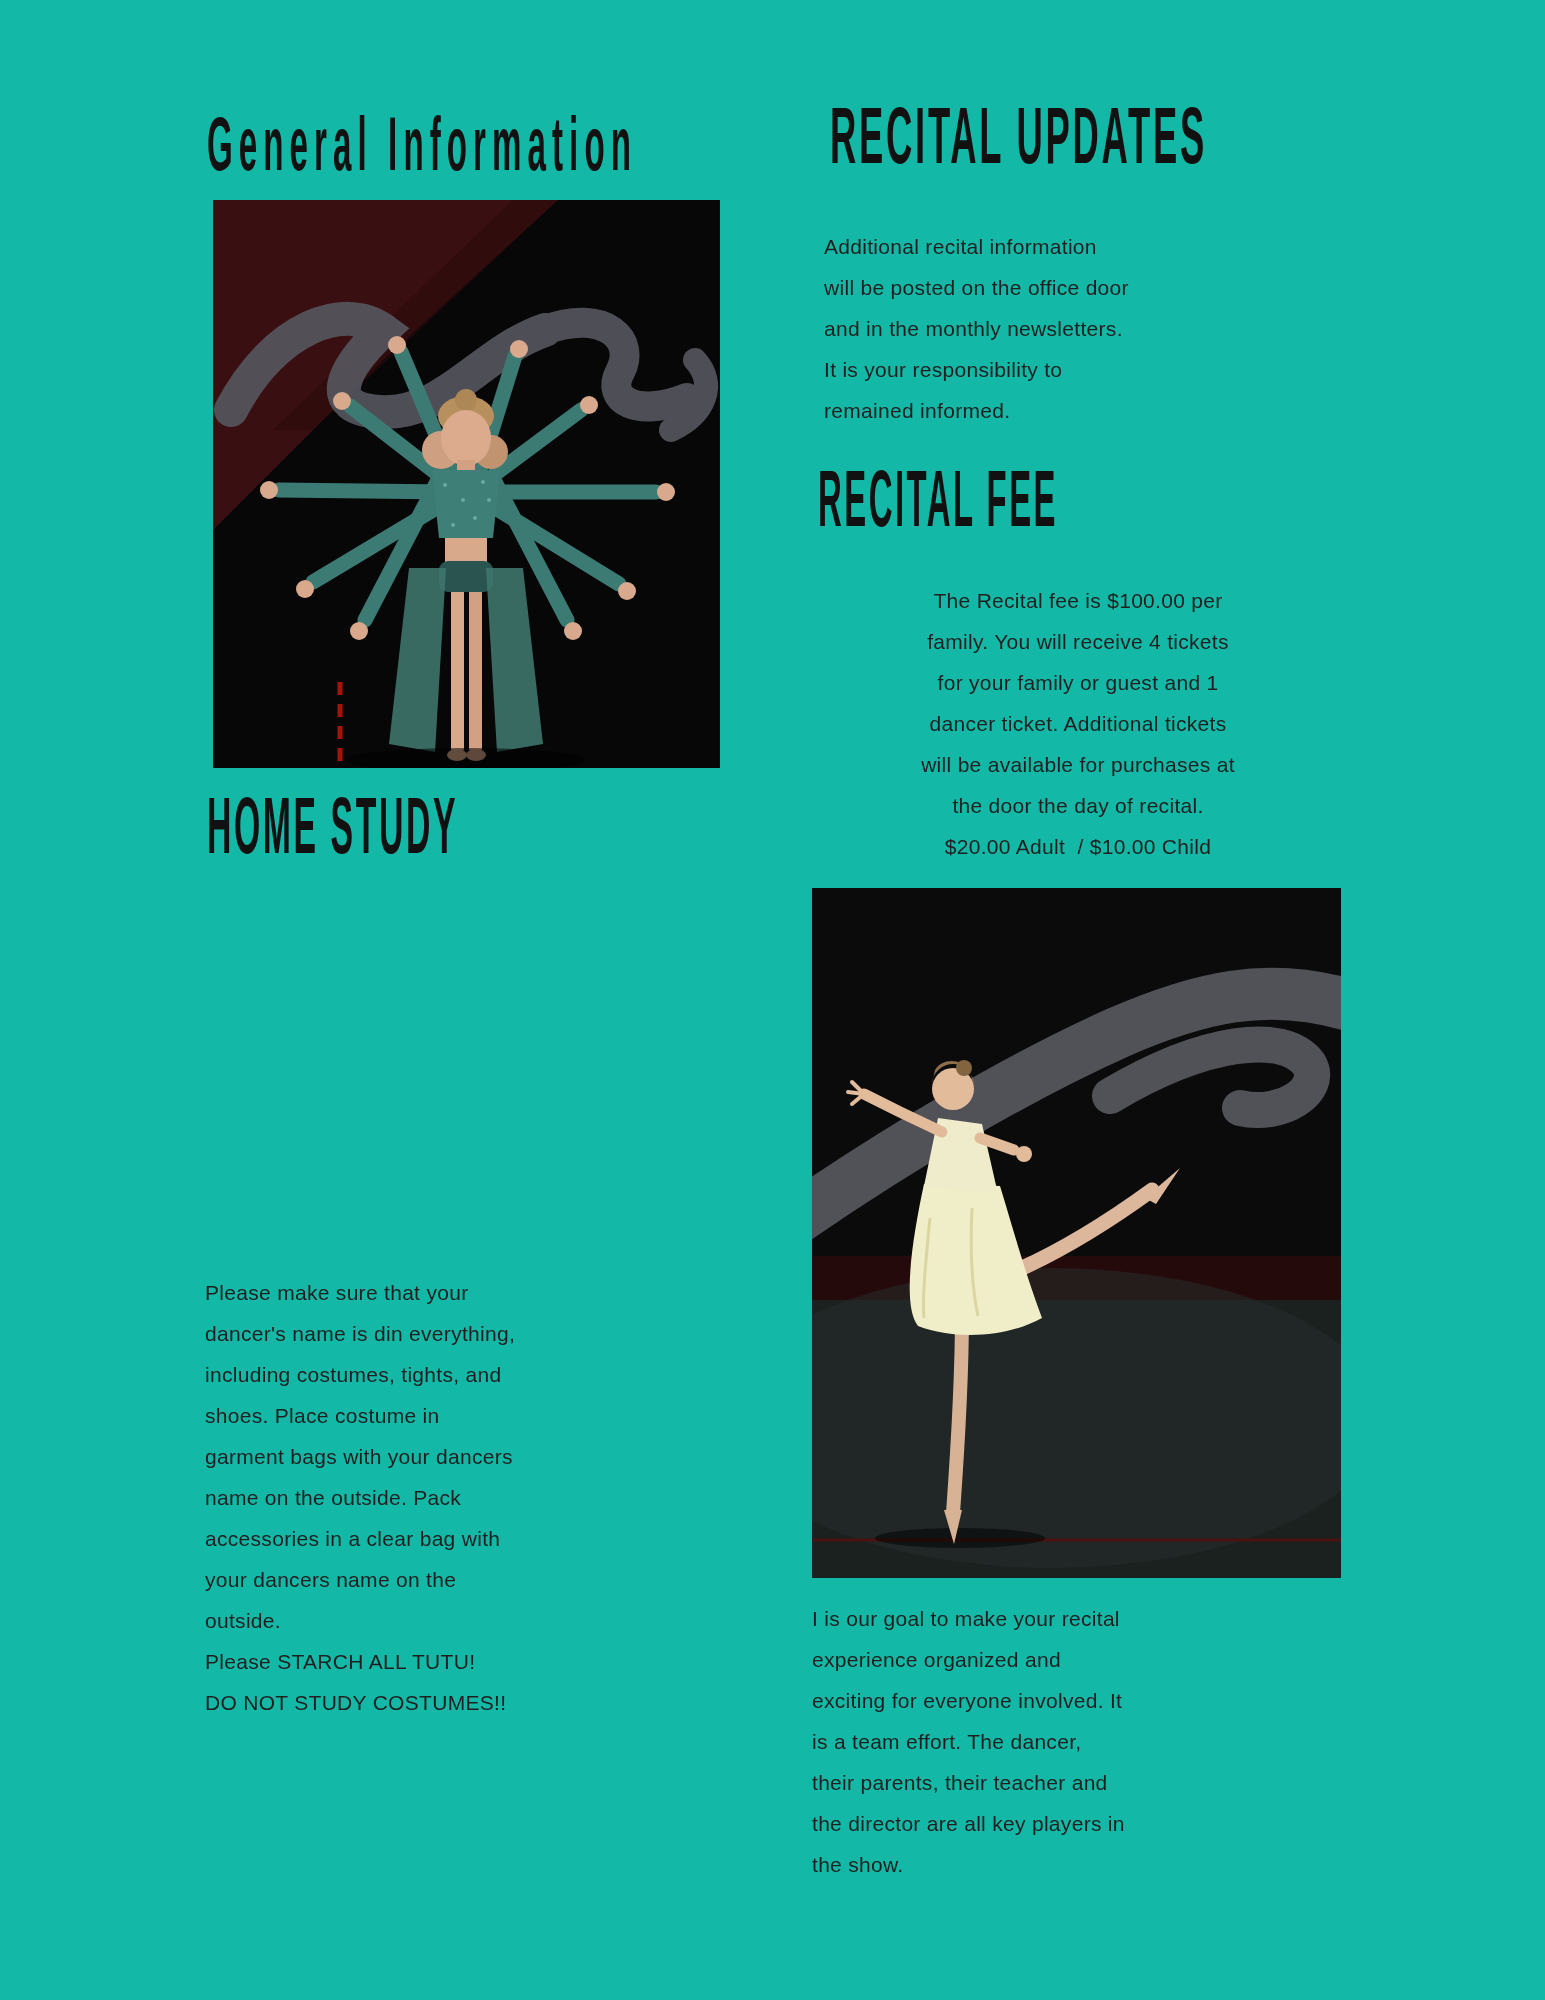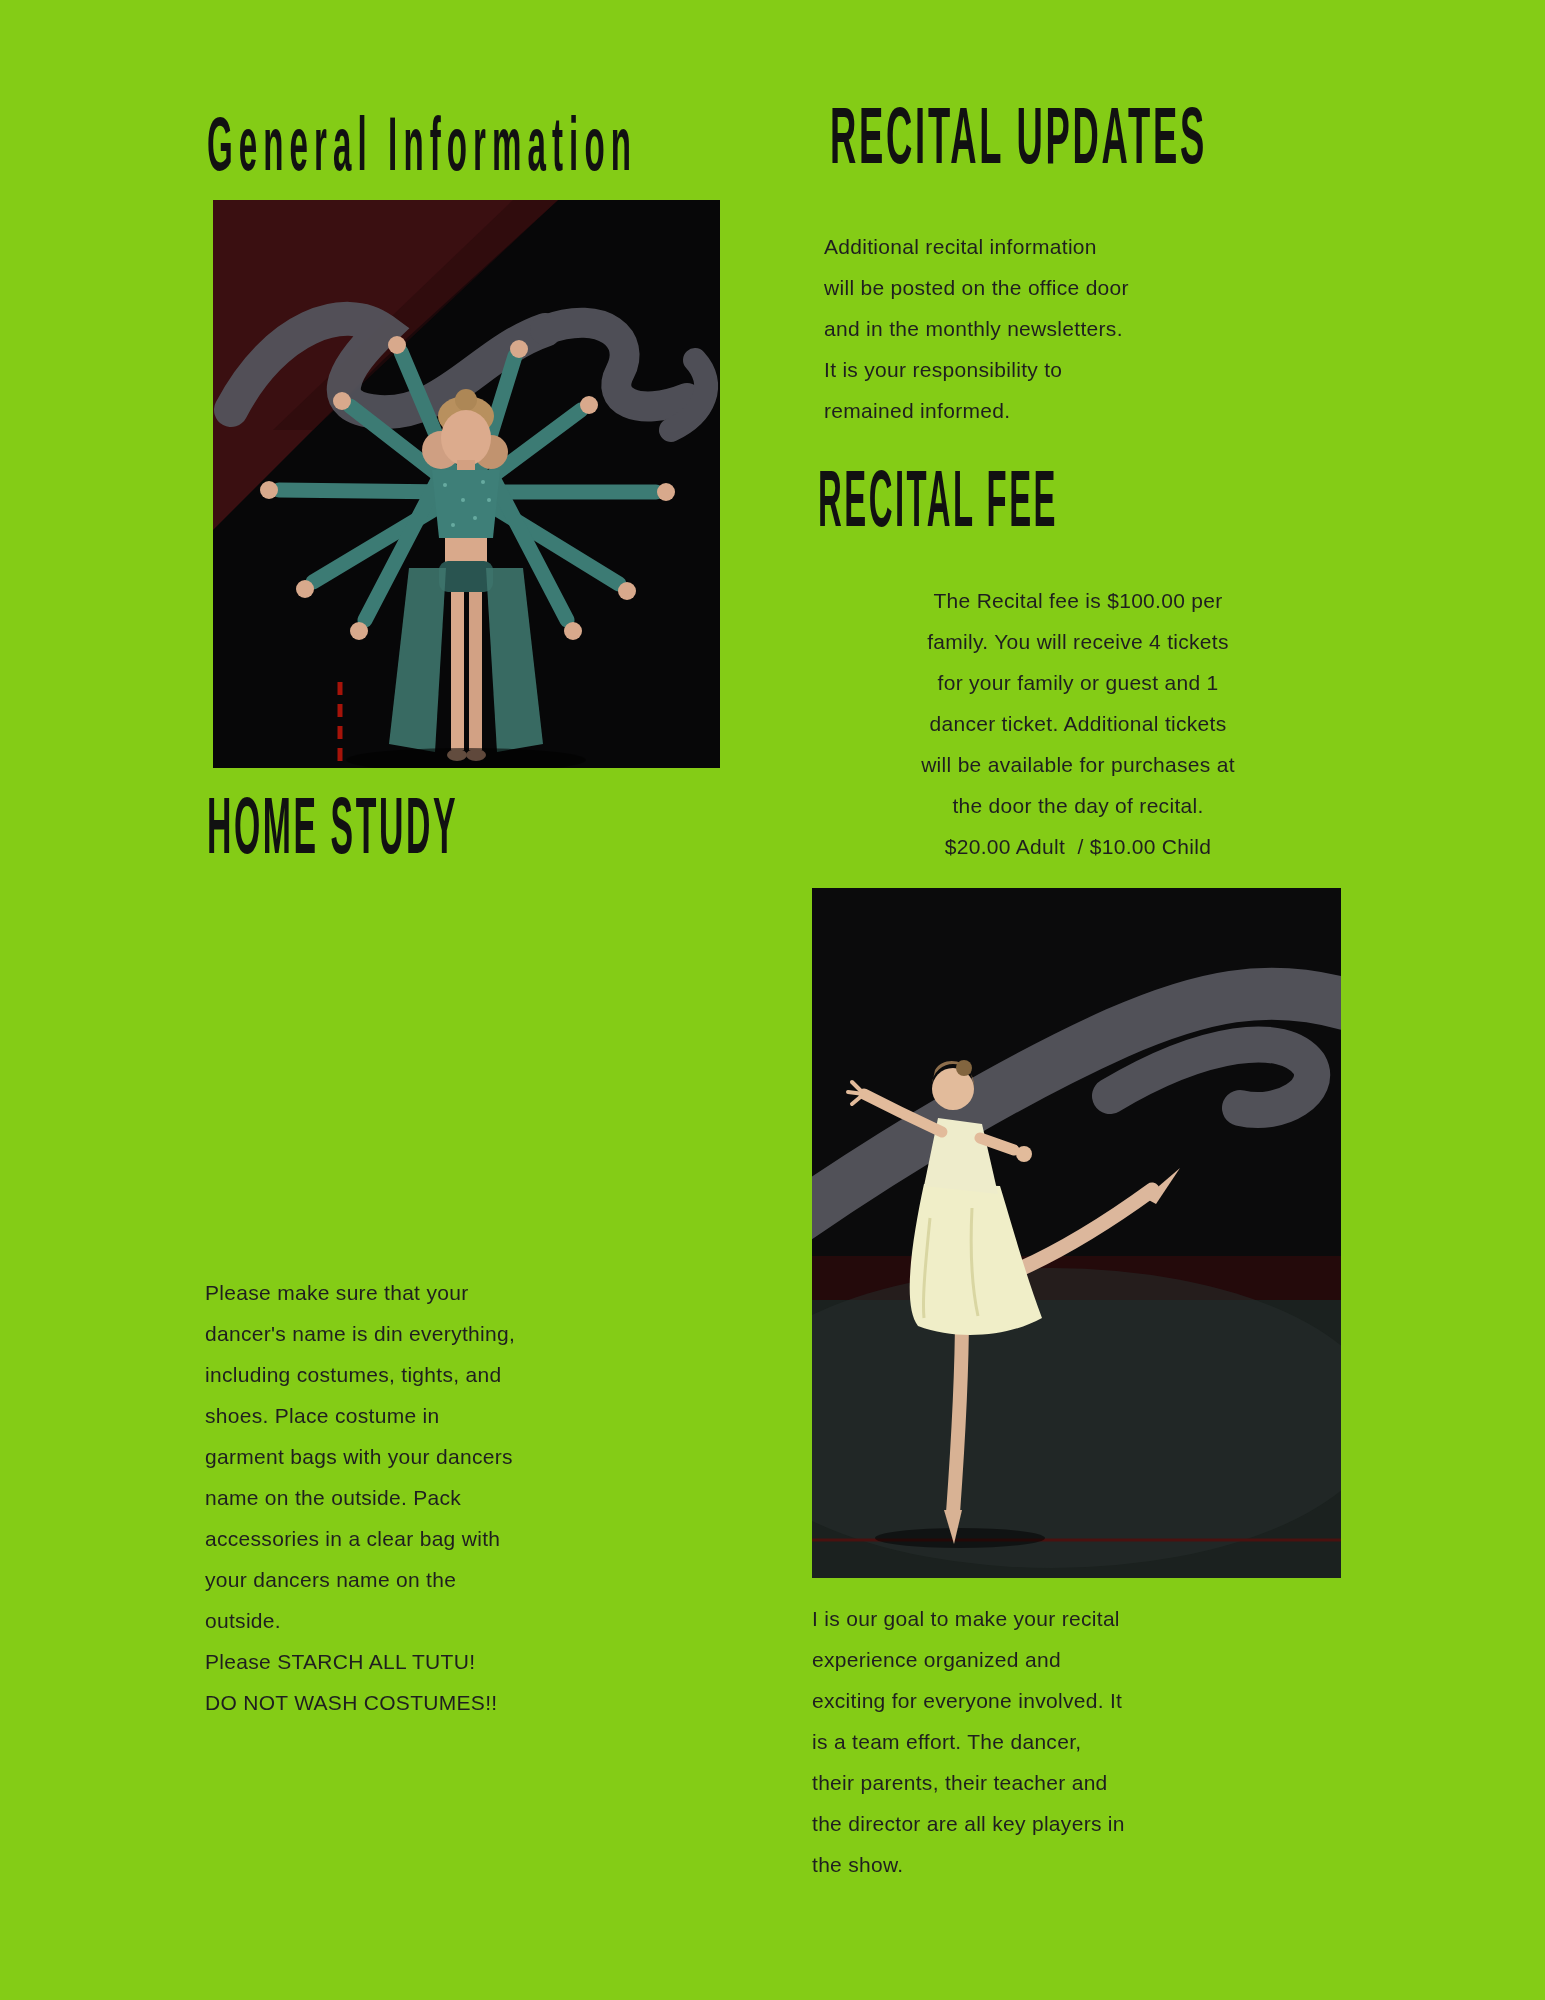--- a/index.html
+++ b/index.html
@@ -1,18 +1,18 @@
 <!DOCTYPE html>
 <html><head>
 <meta charset="utf-8">
 <style>
   html,body{margin:0;padding:0;background:#e8e8e8;}
   .page{
     position:relative;width:1545px;height:2000px;margin:0 auto;
-    background:#84cc16;overflow:hidden;
+    background:#14b8a6;overflow:hidden;
     font-family:"Liberation Sans",sans-serif;color:#1f1f1f;
   }
   .abs{position:absolute;}
   .para{
     font-size:21px;line-height:41px;letter-spacing:0.3px;
     white-space:pre;color:#1f1f1f;
   }
   svg.hd{overflow:visible;display:block;}
   svg.hd text{
     font-family:"Liberation Sans",sans-serif;
@@ -112,21 +112,21 @@
   <div class="abs para" style="left:205px;top:1272px;width:510px;">Please make sure that your
 dancer's name is din everything,
 including costumes, tights, and
 shoes. Place costume in
 garment bags with your dancers
 name on the outside. Pack
 accessories in a clear bag with
 your dancers name on the
 outside.
 Please STARCH ALL TUTU!
-DO NOT WASH COSTUMES!!</div>
+DO NOT STUDY COSTUMES!!</div>
 
   <div class="abs" style="left:830px;top:108px;">
     <svg class="hd" width="390" height="57">
       <text x="0" y="55" font-size="80" letter-spacing="6" textLength="377" lengthAdjust="spacingAndGlyphs">RECITAL UPDATES</text>
     </svg>
   </div>
   <div class="abs para" style="left:824px;top:226px;width:510px;">Additional recital information
 will be posted on the office door
 and in the monthly newsletters.
 It is your responsibility to

